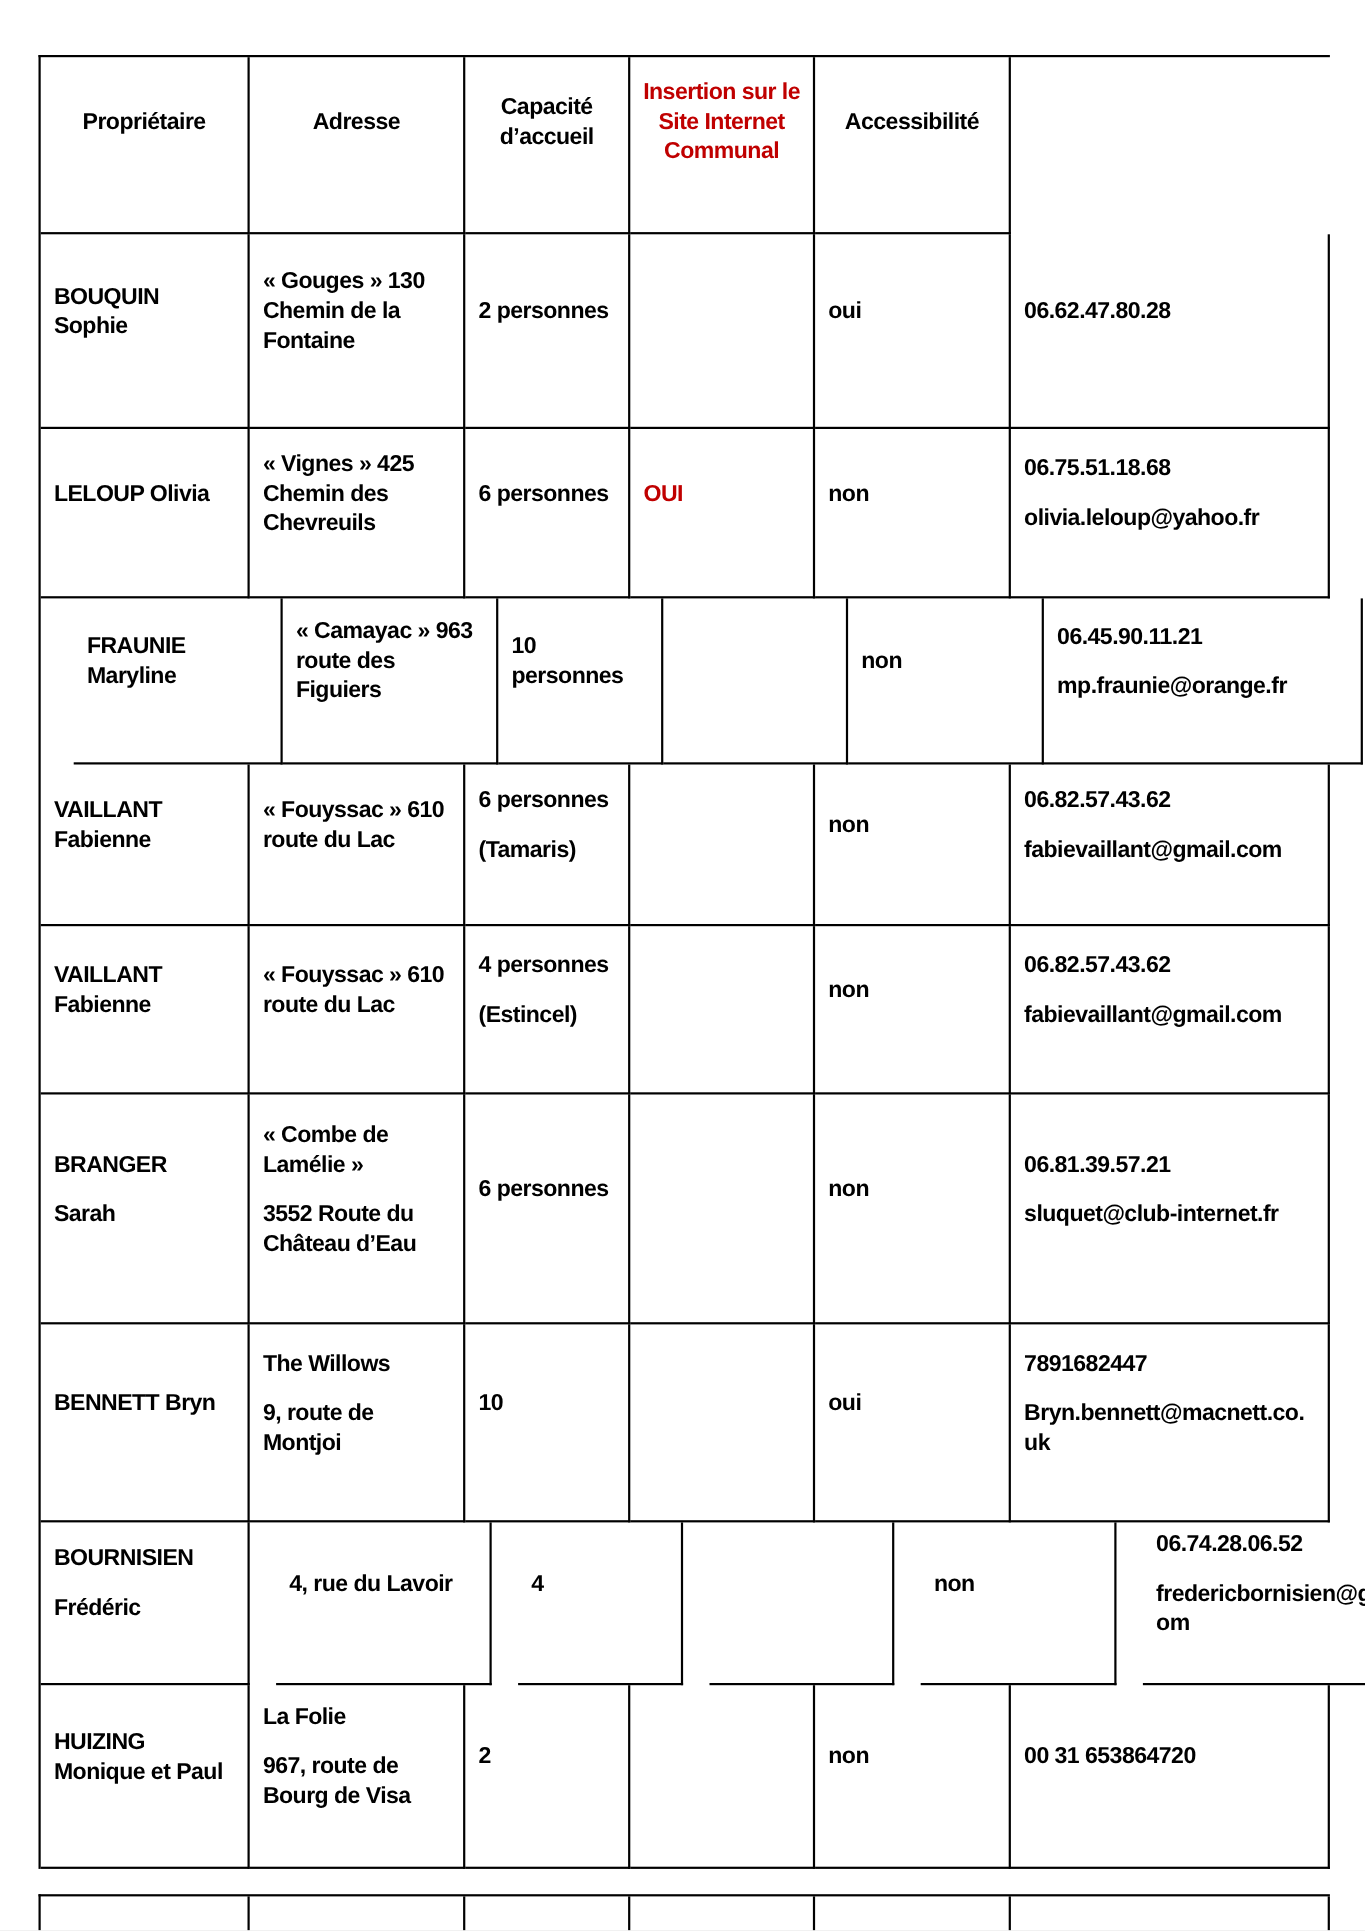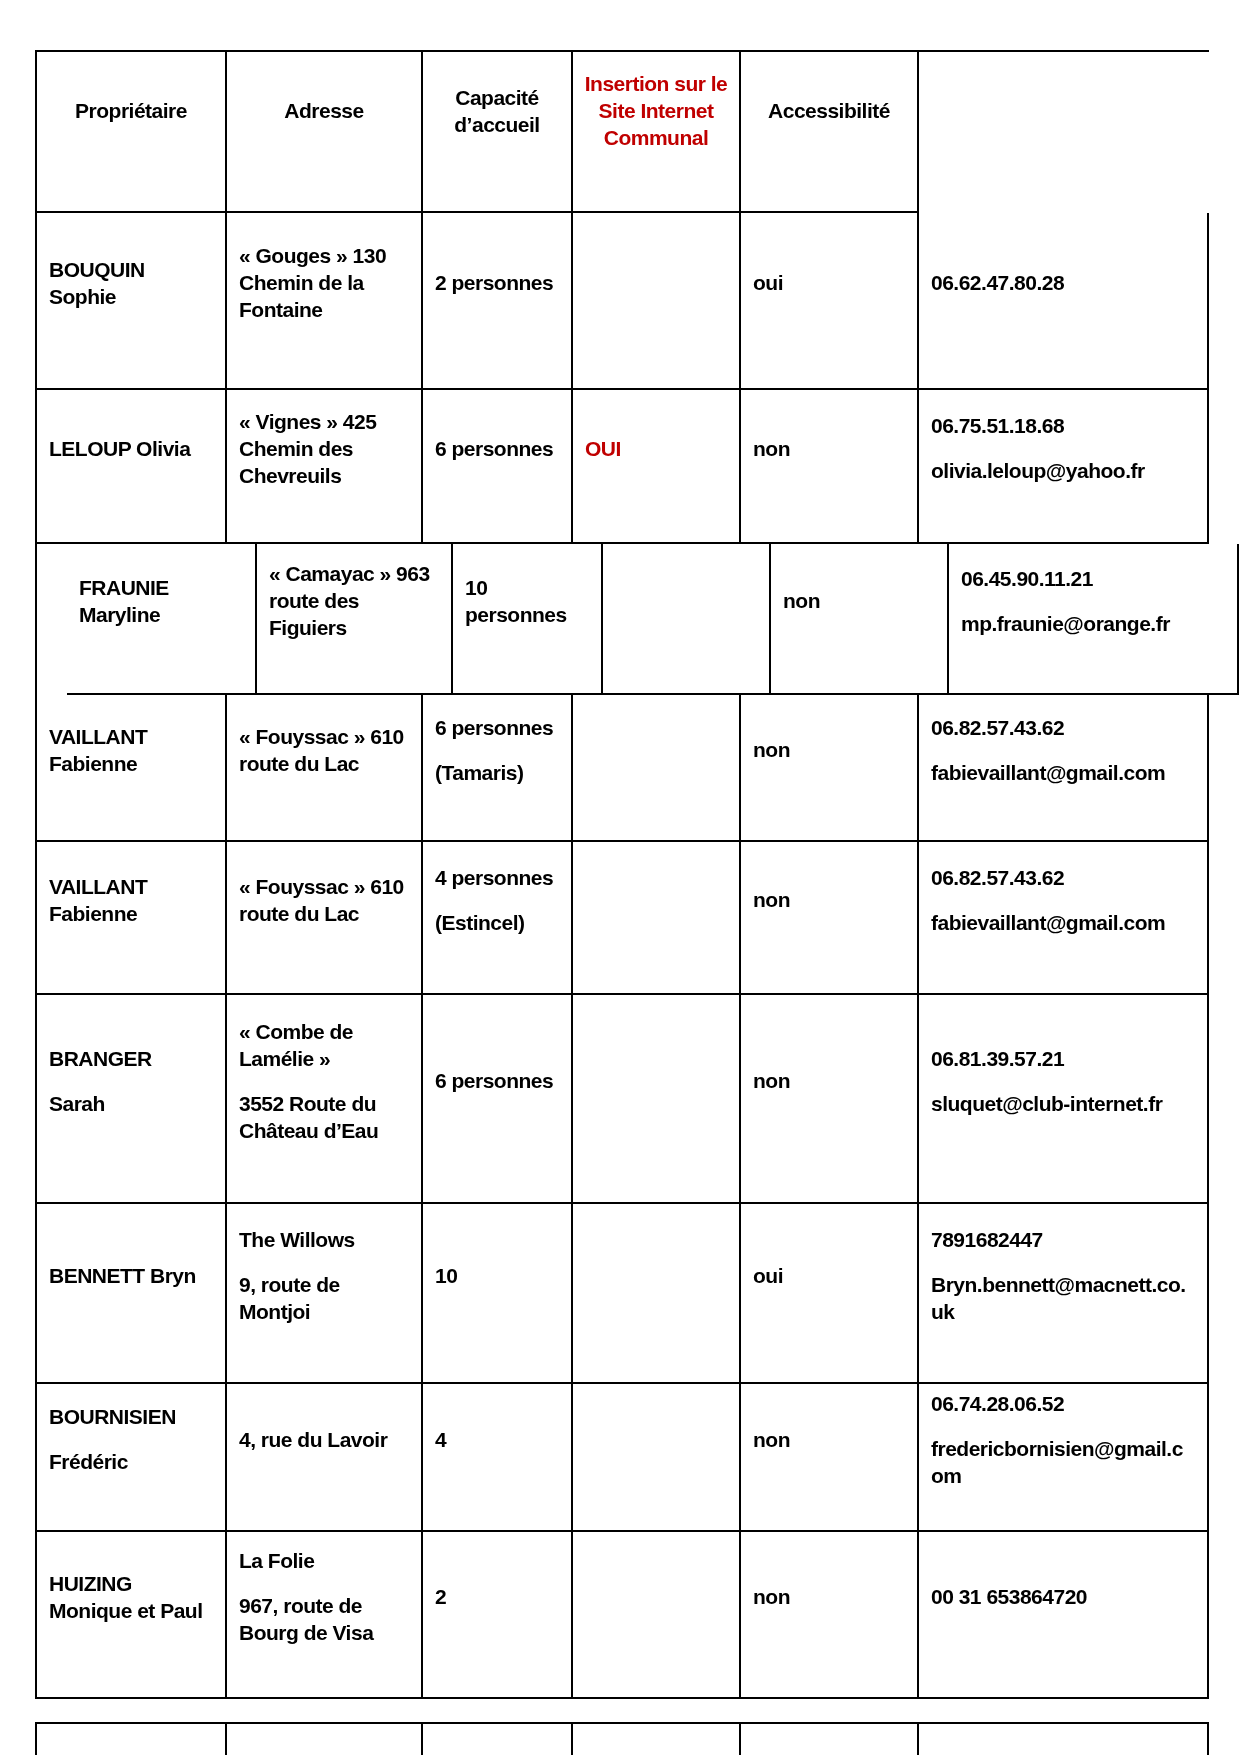--- a/index.html
+++ b/index.html
@@ -206,21 +206,21 @@
           </div>
           <div class="t-cell"></div>
           <div class="t-cell">
             <p>oui</p>
           </div>
           <div class="t-cell">
             <p>7891682447</p>
             <p>Bryn.bennett@macnett.co.uk</p>
           </div>
         </div>
-        <div class="t-row" style="height: 148px;">
+        <div class="t-row" style="height: 148px; gap: 24px;">
           <div class="t-cell">
             <p>BOURNISIEN</p>
             <p>Frédéric</p>
           </div>
           <div class="t-cell">
             <p>4, rue du Lavoir</p>
           </div>
           <div class="t-cell">
             <p>4</p>
           </div>

